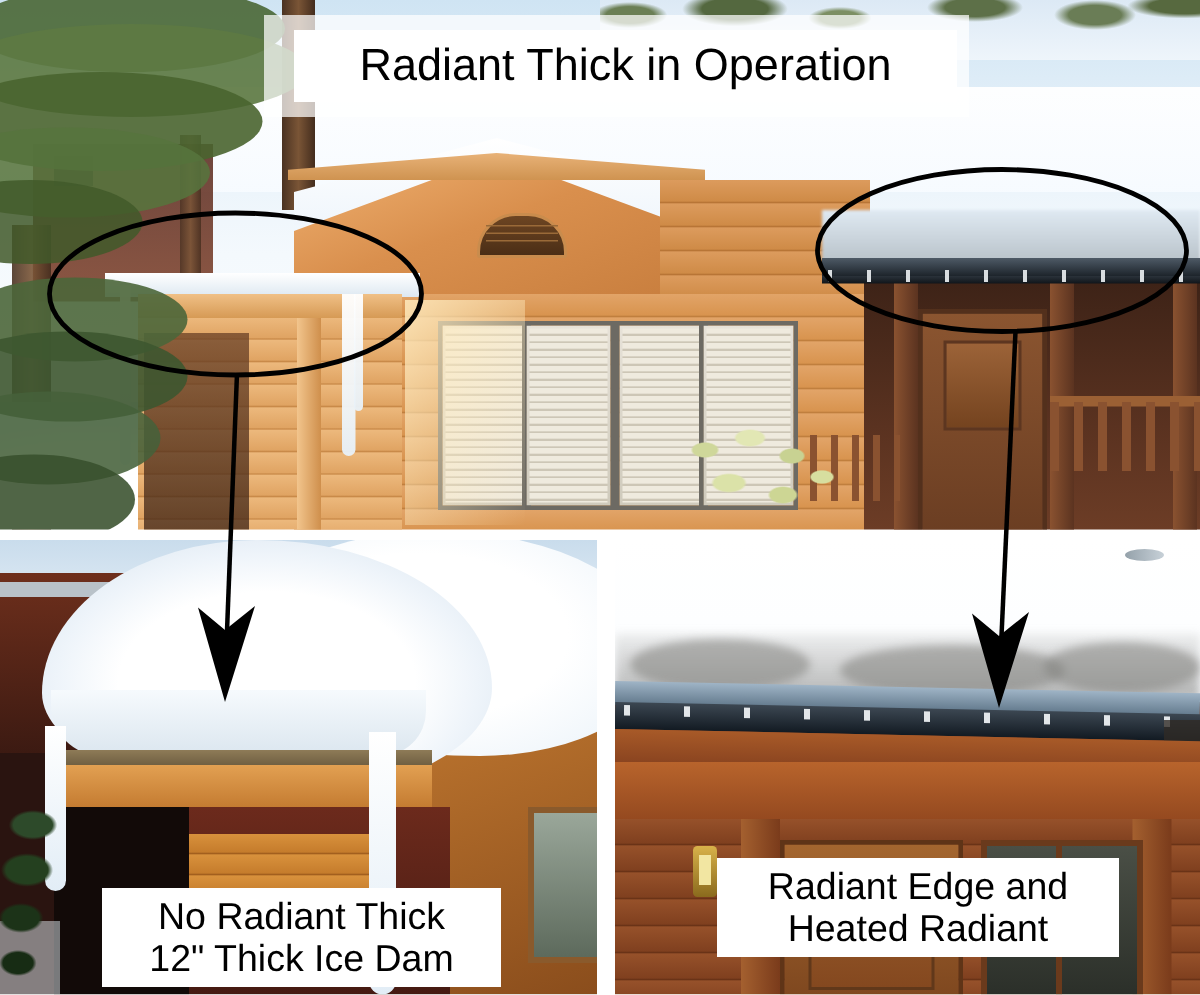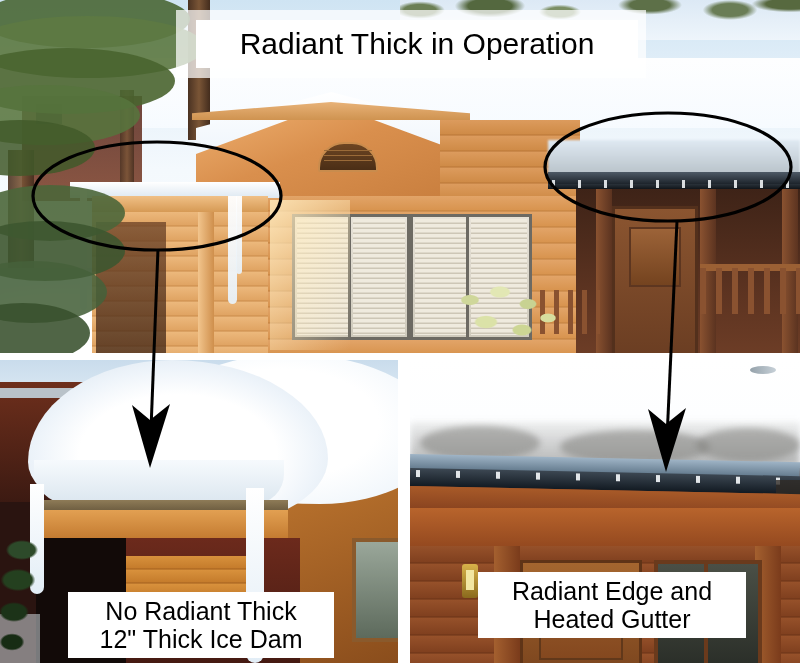--- a/index.html
+++ b/index.html
@@ -370,16 +370,16 @@
     <span class="cap-line">Radiant Thick in Operation</span>
   </div>
 
   <div class="txtbox" id="cap-left">
     <span class="cap-line"><span class="b">No</span><span> Radiant Thick</span></span>
     <span class="cap-line">12" Thick Ice Dam</span>
   </div>
 
   <div class="txtbox" id="cap-right">
     <span class="cap-line">Radiant Edge and</span>
-    <span class="cap-line">Heated Gutter</span>
+    <span class="cap-line">Heated Radiant</span>
   </div>
 
 </div>
 
 </body></html>

